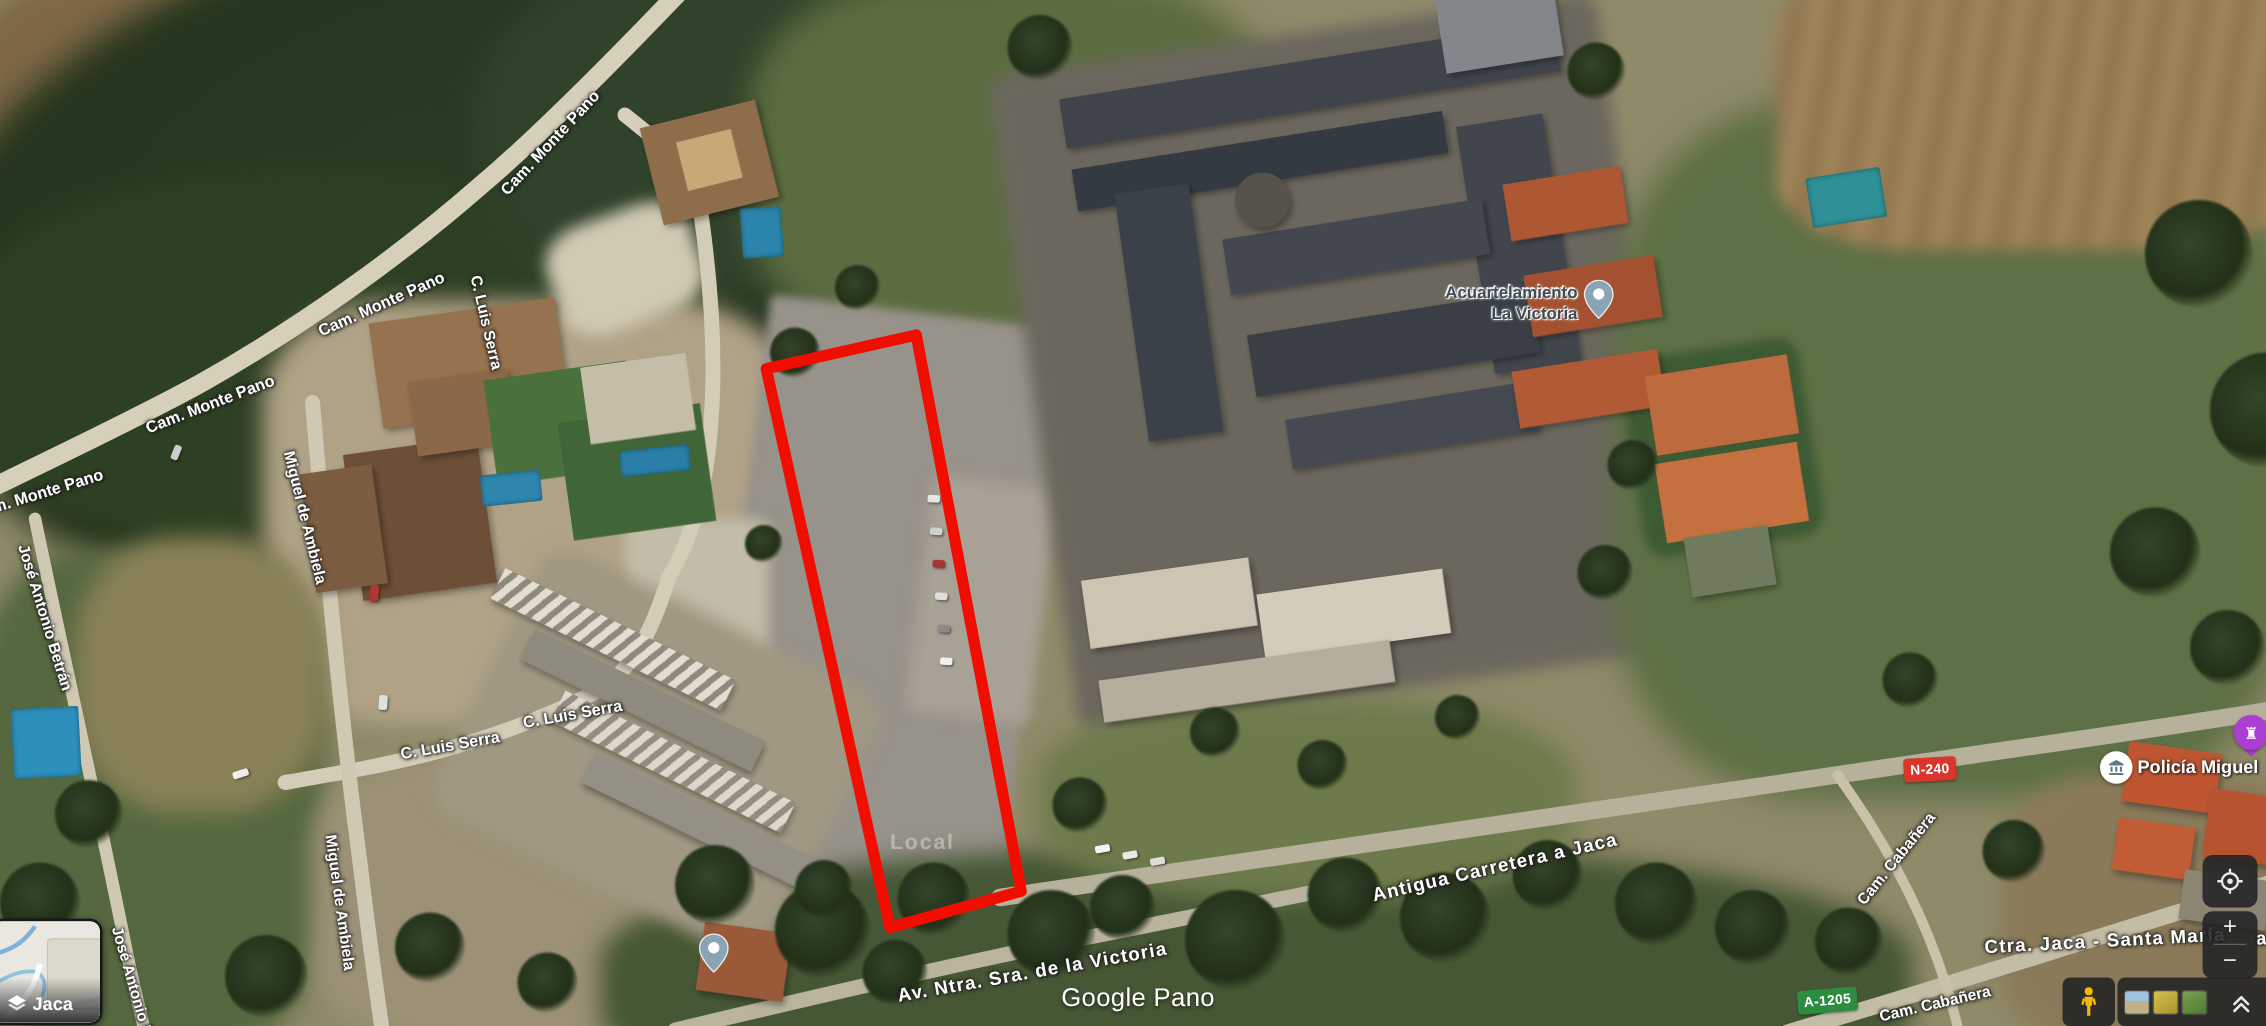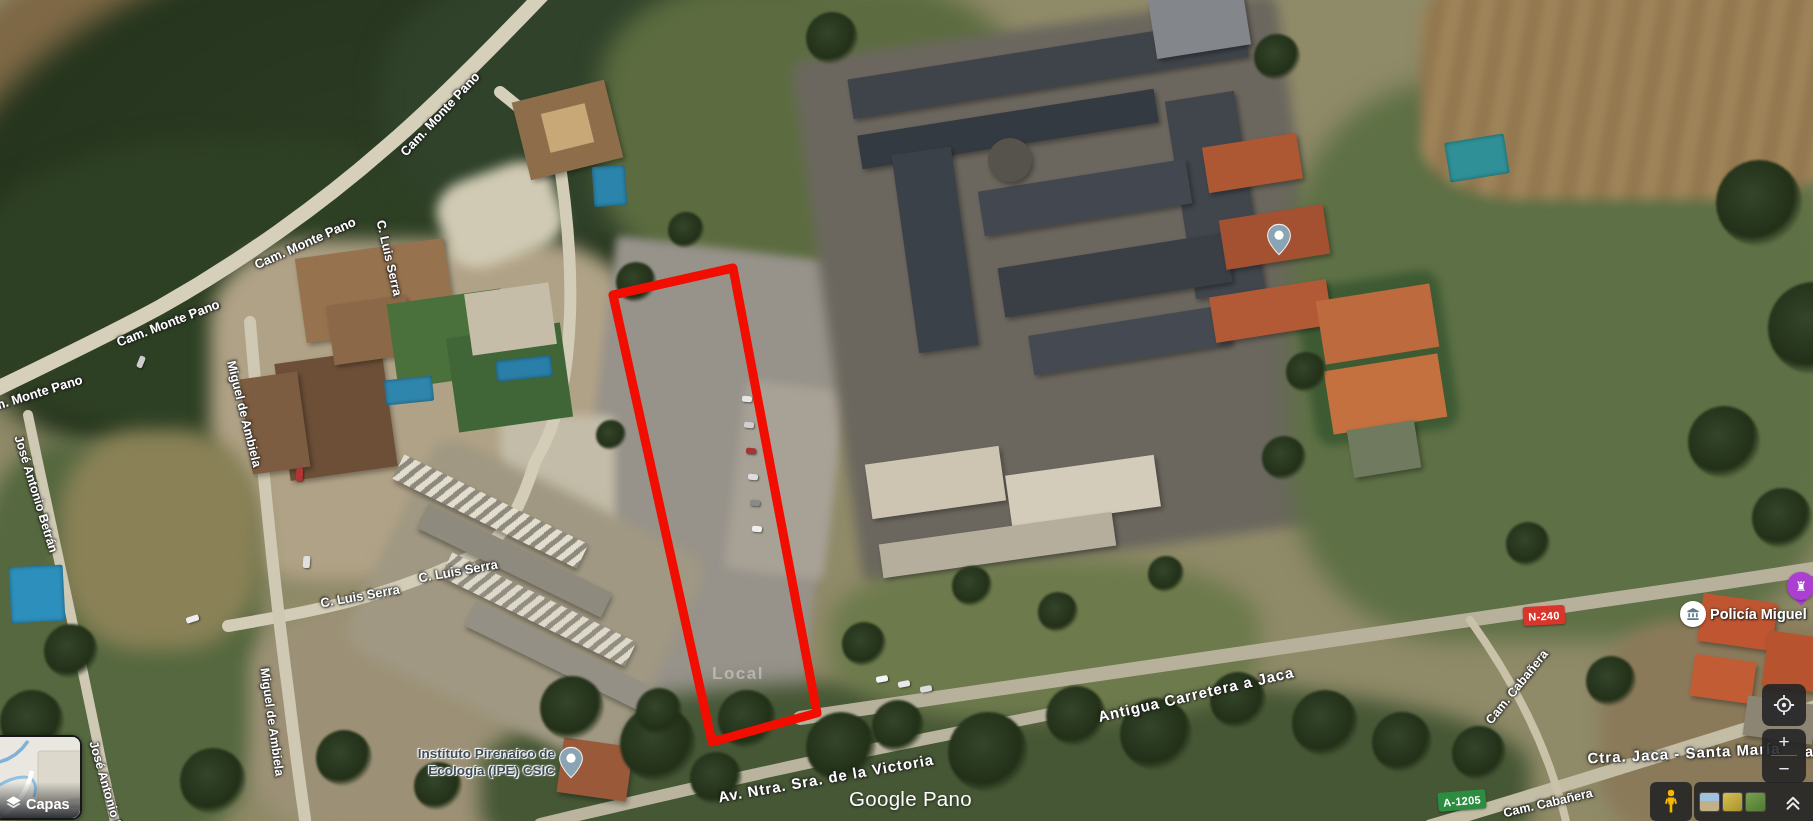--- a/index.html
+++ b/index.html
@@ -209,29 +209,29 @@
       <span class="street-label" style="left: 36px; top: 494px; font-size: 12.5px; transform: translate(-50%, -50%) rotate(73deg);">José Antonio Betrán</span>
       <span class="street-label" style="left: 110px; top: 800px; font-size: 12.5px; transform: translate(-50%, -50%) rotate(74deg);">José Antonio Betrán</span>
       <span class="street-label" style="left: 1196px; top: 694px; font-size: 15px; letter-spacing: 1px; transform: translate(-50%, -50%) rotate(-13deg);">Antigua Carretera a Jaca</span>
       <span class="street-label" style="left: 826px; top: 778px; font-size: 15px; letter-spacing: 1px; transform: translate(-50%, -50%) rotate(-10deg);">Av. Ntra. Sra. de la Victoria</span>
       <span class="street-label" style="left: 1517px; top: 687px; font-size: 12.5px; transform: translate(-50%, -50%) rotate(-51deg);">Cam. Cabañera</span>
       <span class="street-label" style="left: 1548px; top: 803px; font-size: 12.5px; transform: translate(-50%, -50%) rotate(-13deg);">Cam. Cabañera</span>
       <span class="street-label" style="left: 1684px; top: 753px; font-size: 15px; letter-spacing: 1px; transform: translate(-50%, -50%) rotate(-3deg);">Ctra. Jaca - Santa María</span>
       <span class="street-label" style="left: 1809px; top: 751px; font-size: 15px; transform: translate(-50%, -50%) rotate(-3deg);">a</span>
     </div>
 
+  <div class="poi-label" style="left:1050px;top:226px;width:212px;">
+    <div>Acuartelamiento</div>
+    <div>La Victoria</div>
+  </div>
   <svg class="pin" style="left:1266px;top:223px;" viewBox="0 0 24 30">
     <path fill="#8AA4B3" stroke="rgba(255,255,255,.85)" stroke-width="1" d="M12 1C6 1 1.5 5.6 1.5 11.5 1.5 19 12 29 12 29s10.5-10 10.5-17.5C22.5 5.6 18 1 12 1z"></path>
     <circle cx="12" cy="11" r="4.2" fill="#fff"></circle>
   </svg>
 
-  <div class="poi-label" style="left:345px;top:746px;width:210px;">
-    <div>Instituto Pirenaico de</div>
-    <div>Ecología (IPE) CSIC</div>
-  </div>
   <svg class="pin" style="left:558px;top:746px;" viewBox="0 0 24 30">
     <path fill="#8AA4B3" stroke="rgba(255,255,255,.85)" stroke-width="1" d="M12 1C6 1 1.5 5.6 1.5 11.5 1.5 19 12 29 12 29s10.5-10 10.5-17.5C22.5 5.6 18 1 12 1z"></path>
     <circle cx="12" cy="11" r="4.2" fill="#fff"></circle>
   </svg>
 
   <div class="civic">
     <svg width="16" height="16" viewBox="0 0 24 24">
       <path fill="#5e7c8a" d="M12 3 3.5 7.5v2h17v-2zM5 11h2.6v6H5zm5.7 0h2.6v6h-2.6zM19 11h-2.6v6H19zM3.5 18.5h17V21h-17z"></path>
     </svg>
   </div>
@@ -252,21 +252,21 @@
       <path d="M0,26 C14,24 26,16 34,4" stroke="#7fb2d6" stroke-width="3.5" fill="none"></path>
       <path d="M-2,52 C12,44 20,40 30,40 C40,40 44,48 40,60" stroke="#90c2e2" stroke-width="3" fill="none"></path>
       <path d="M10,78 C26,64 34,52 38,34" stroke="#fdfdfb" stroke-width="4.5" fill="none"></path>
       <path d="M44,70 L86,62" stroke="#cfccc0" stroke-width="4" fill="none"></path>
     </svg>
     <div class="capas-grad"></div>
     <svg class="capas-icon" width="17" height="17" viewBox="0 0 24 24">
       <path fill="#fff" d="M12 3 2 9l10 6 10-6z"></path>
       <path fill="#fff" opacity=".8" d="m4.6 12.6-2.6 1.6 10 6 10-6-2.6-1.6L12 17z"></path>
     </svg>
-    <span class="capas-text">Capas</span>
+    <span class="capas-text">Jaca</span>
   </div>
 
   <div class="ctrl" style="left:1762px;top:684px;width:44px;height:42px;display:flex;align-items:center;justify-content:center;cursor:pointer;">
     <svg width="22" height="22" viewBox="0 0 24 24">
       <circle cx="12" cy="12" r="7" fill="none" stroke="#e8eaed" stroke-width="2"></circle>
       <circle cx="12" cy="12" r="2.4" fill="#e8eaed"></circle>
       <path d="M12 1v4M12 19v4M1 12h4M19 12h4" stroke="#e8eaed" stroke-width="2"></path>
     </svg>
   </div>
 

